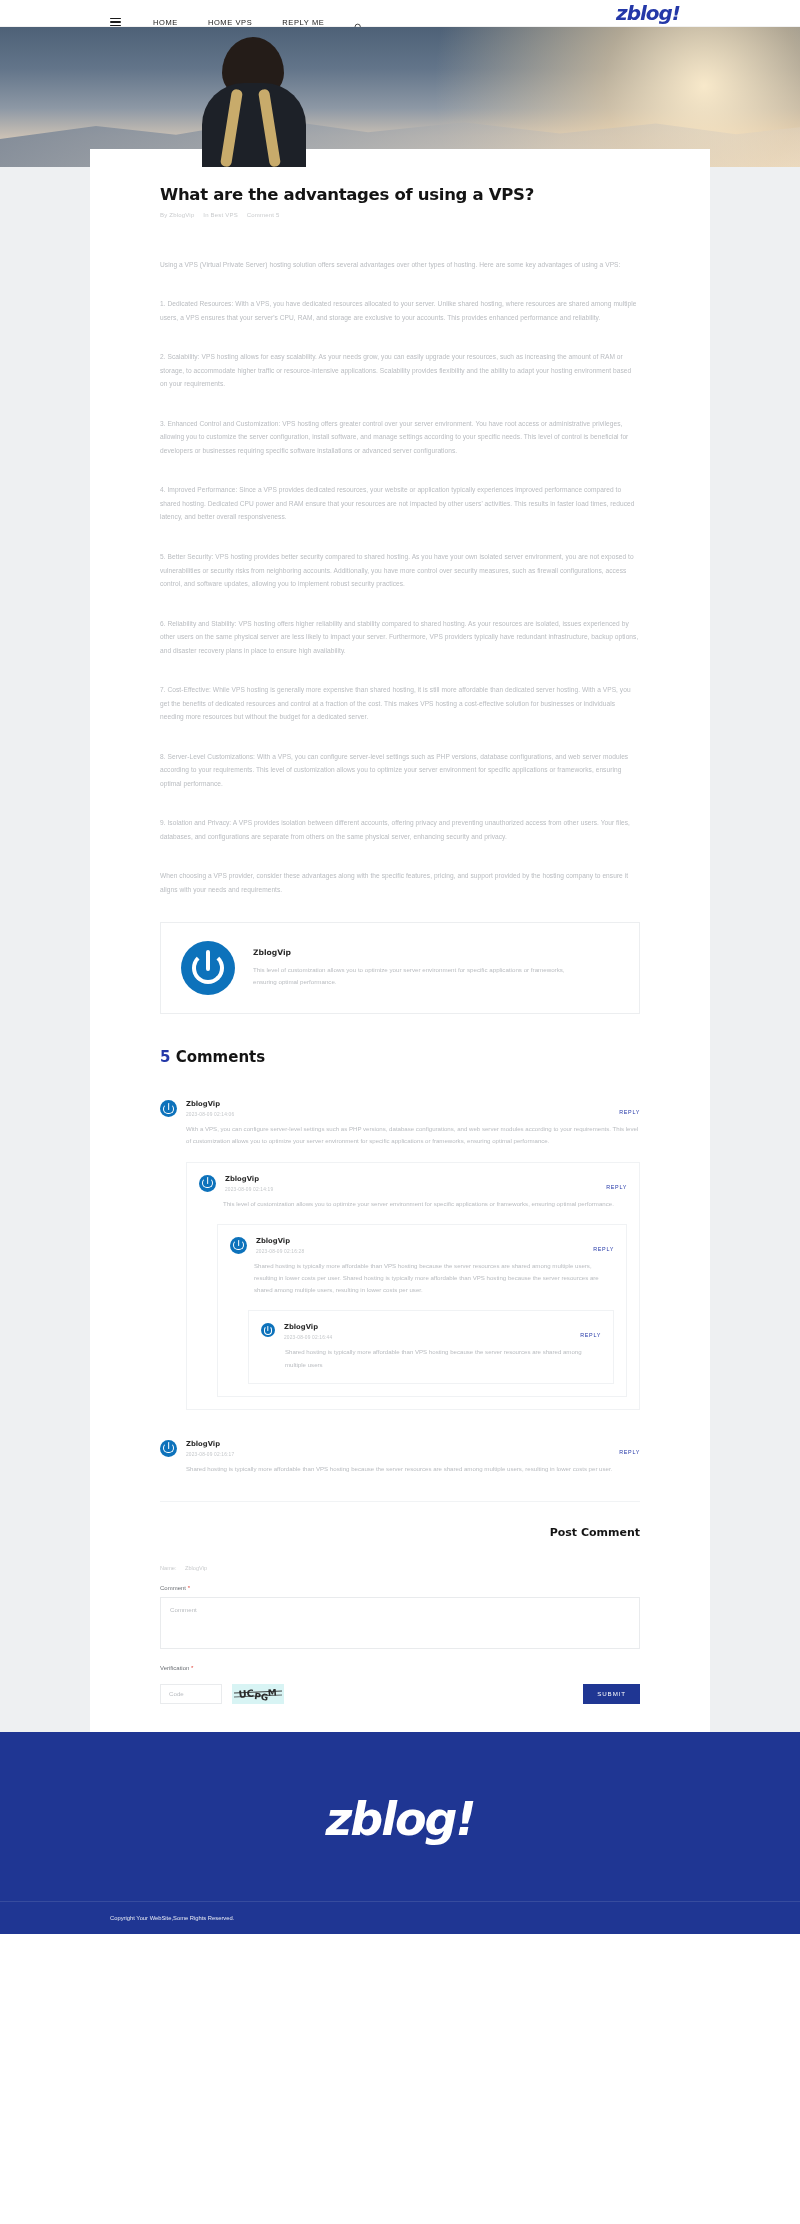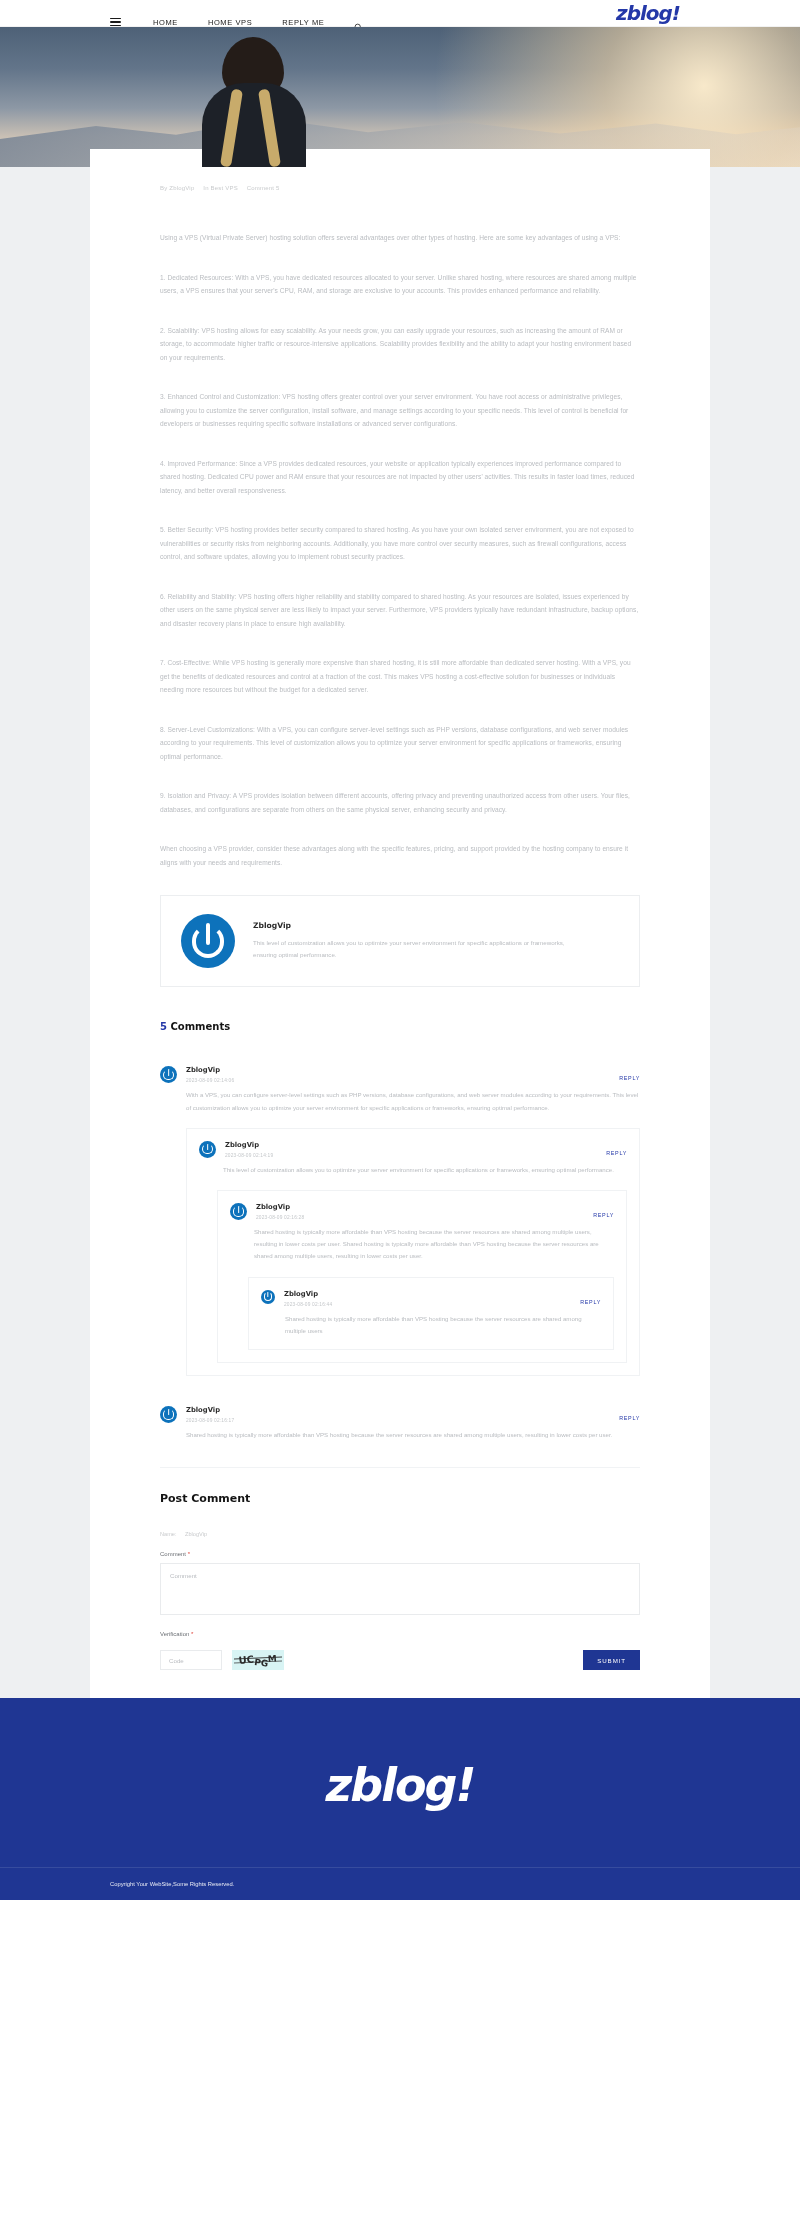--- a/index.html
+++ b/index.html
@@ -226,21 +226,21 @@
   .author-bio {
     font-size: 6.2px;
     line-height: 1.95;
     color: #b9bcc0;
     max-width: 330px;
   }
 
   
   .comments-heading {
     font-family: "DejaVu Sans", sans-serif;
-    font-size: 10px;
+    font-size: 15px;
     font-weight: 700;
     color: #141414;
     margin: 8px 0 34px 0;
   }
   .comments-heading .count { color: #2438a8; }
 
   .comment {
     position: relative;
     padding-bottom: 4px;
   }
@@ -294,20 +294,21 @@
     margin: 22px 0 24px 0;
   }
 
   
   .form-heading {
     font-family: "DejaVu Sans", sans-serif;
     font-size: 11px;
     font-weight: 700;
     color: #141414;
     margin: 20px 0 26px 0;
+    text-align: right;
   }
   .name-row {
     font-size: 5.6px;
     color: #c9cbcd;
     margin-bottom: 14px;
   }
   .name-row .nm-label { margin-right: 7px; }
   .field-label {
     font-size: 6px;
     color: #6d7176;
@@ -425,20 +426,21 @@
     <div class="person-body"></div>
     <div class="strap l"></div>
     <div class="strap r"></div>
   </div>
 </div>
 
 <div class="page-wrap gutter-bg">
   <div class="article-card">
     <div class="inner">
 
+      <h1 class="post-title">What are the advantages of using a VPS?</h1>
       <div class="post-meta">
         <span>By ZblogVip</span>
         <span>In Best VPS</span>
         <span>Comment 5</span>
       </div>
 
       <div>
         <p class="body-p">Using a VPS (Virtual Private Server) hosting solution offers several advantages over other types of hosting. Here are some key advantages of using a VPS:</p>
         <p class="body-p">1. Dedicated Resources: With a VPS, you have dedicated resources allocated to your server. Unlike shared hosting, where resources are shared among multiple users, a VPS ensures that your server's CPU, RAM, and storage are exclusive to your accounts. This provides enhanced performance and reliability.</p>
         <p class="body-p">2. Scalability: VPS hosting allows for easy scalability. As your needs grow, you can easily upgrade your resources, such as increasing the amount of RAM or storage, to accommodate higher traffic or resource-intensive applications. Scalability provides flexibility and the ability to adapt your hosting environment based on your requirements.</p>

